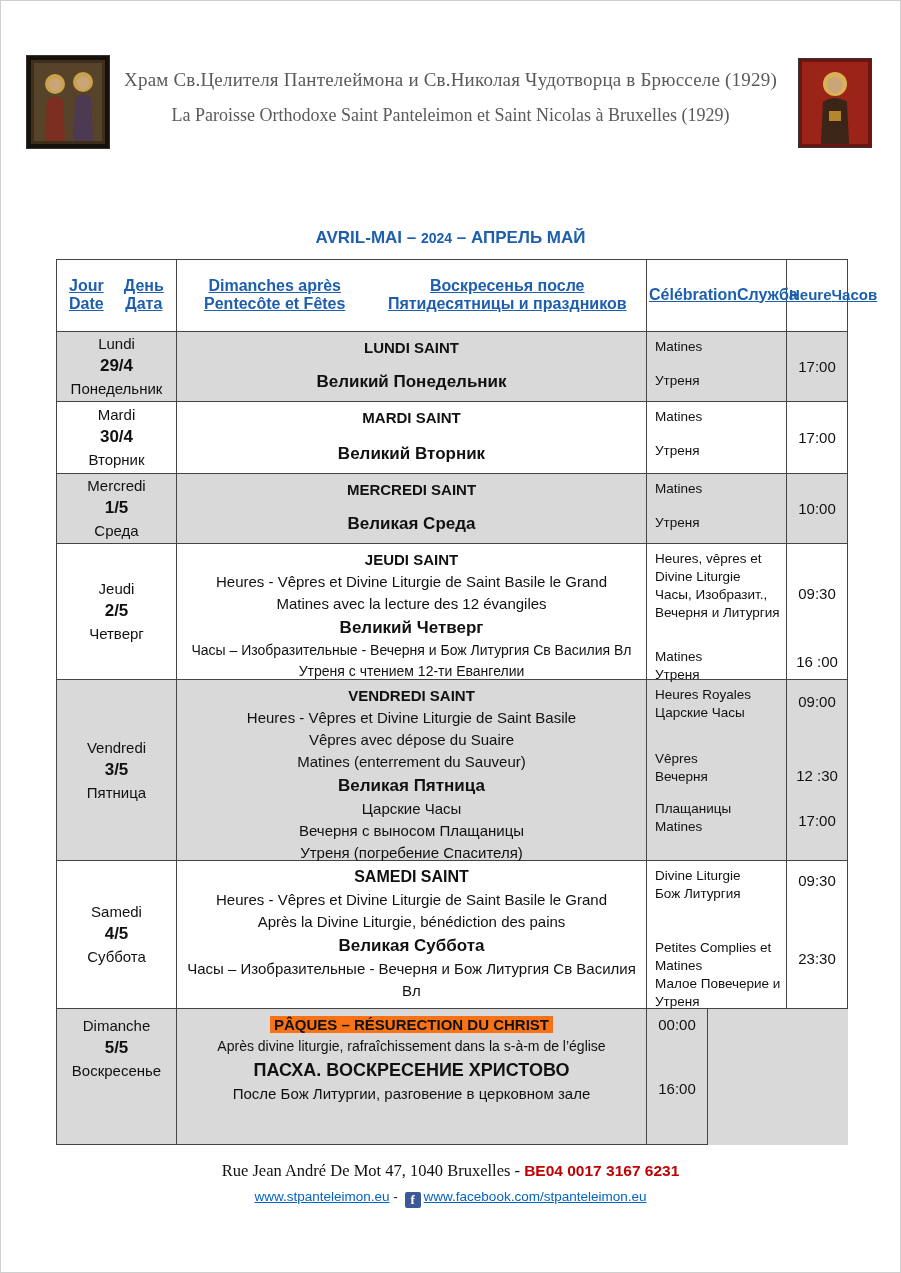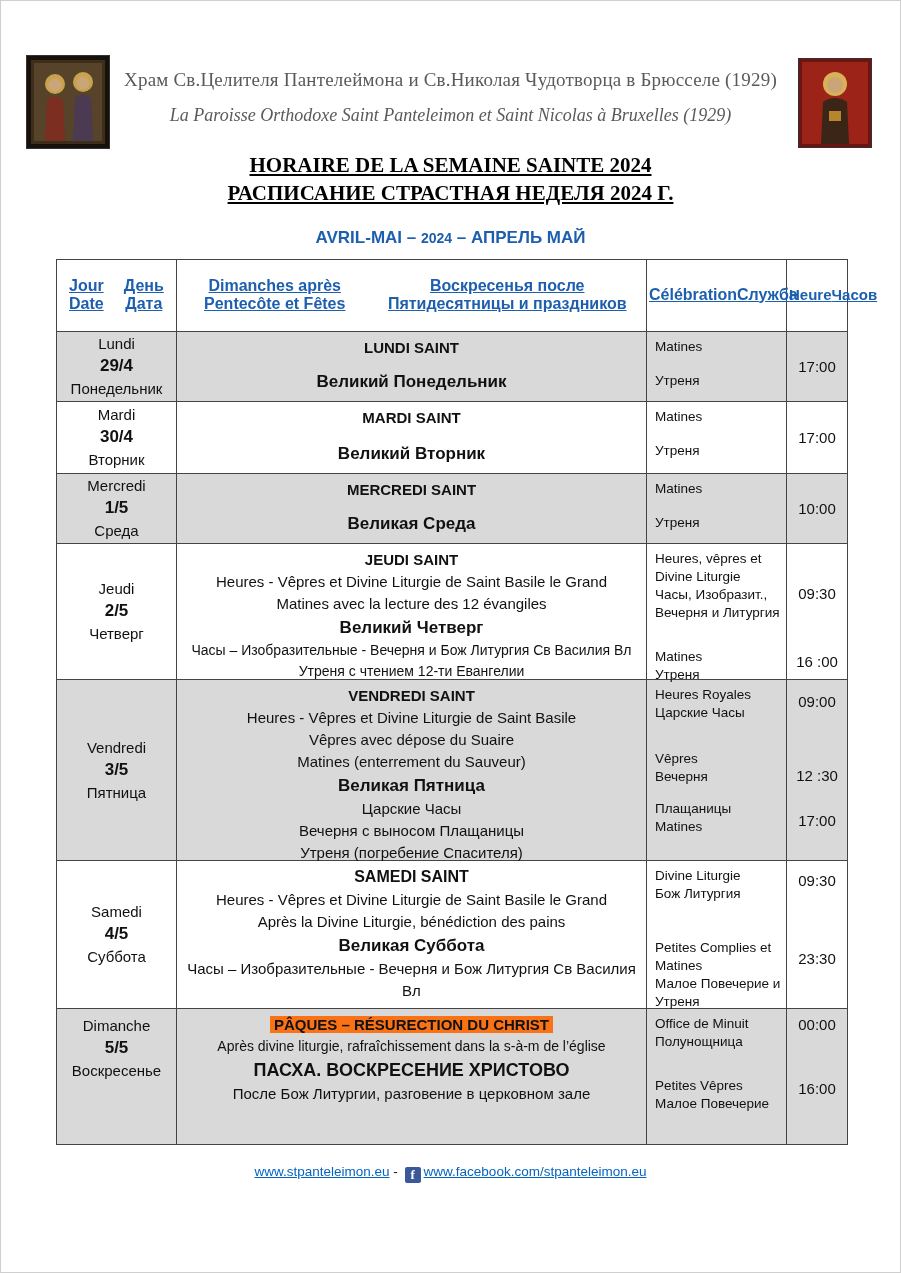--- a/index.html
+++ b/index.html
@@ -9,21 +9,21 @@
     border:1px solid #cfcfcf; overflow:hidden;
     font-family:"Liberation Sans", sans-serif; color:#111;
   }
   
   .church-hdr { position:absolute; top:52px; left:0; right:0; height:100px; }
   .icon-box { position:absolute; top:2px; border:1px solid #333; line-height:0; }
   .icon-left  { left:25px; }
   .icon-right { right:28px; top:5px; }
   .hdr-lines { text-align:center; padding:0 75px; font-family:"Liberation Serif", serif; color:#5a5a5a; }
   .hdr-line1 { font-size:19px; margin-top:16px; letter-spacing:.2px; }
-  .hdr-line2 { font-size:18px; margin-top:14px;font-style:italic; }
+  .hdr-line2 { font-size:18px; margin-top:14px; }
   
   .titles { position:absolute; top:150px; left:0; right:0; text-align:center;
             font-family:"Liberation Serif", serif; font-weight:bold; font-size:21px; color:#000; }
   .title-line { text-decoration:underline; line-height:28px; }
   .subtitle { position:absolute; top:227px; left:0; right:0; text-align:center;
               color:var(--blue,#1d5fae); font-weight:bold; font-size:17px; }
   .subtitle .yr { font-size:14px; }
   
   .tbl { position:absolute; top:258px; left:55px; width:792px;
          border-top:1px solid #444; border-left:1px solid #444; font-size:15px; }
@@ -104,24 +104,20 @@
         <path d="M22 85 L24 43 Q36 35 48 43 L50 85 Z" fill="#3a2517"></path>
         <rect x="30" y="52" width="12" height="10" fill="#b5862e"></rect>
       </svg>
     </div>
     <div class="hdr-lines">
       <div class="hdr-line1">Храм Св.Целителя Пантелеймона и Св.Николая Чудотворца в Брюсселе (1929)</div>
       <div class="hdr-line2">La Paroisse Orthodoxe Saint Panteleimon et Saint Nicolas à Bruxelles (1929)</div>
     </div>
   </div>
 
-  <div class="titles">
-    <div class="title-line">HORAIRE DE LA SEMAINE SAINTE 2024</div>
-    <div class="title-line">РАСПИСАНИЕ СТРАСТНАЯ НЕДЕЛЯ 2024 Г.</div>
-  </div>
   <div class="subtitle">
     <span>AVRIL-MAI – </span><span class="yr">2024</span><span> – АПРЕЛЬ МАЙ</span>
   </div>
 
   <div class="tbl">
 
     <div class="trow h72">
       <div class="cell c1 hcell">
         <div class="hblue">Jour Date</div>
         <div class="hblue">День Дата</div>
@@ -284,33 +280,30 @@
         <div class="dayfr">Dimanche</div>
         <div class="daydate">5/5</div>
         <div class="dayru">Воскресенье</div>
       </div>
       <div class="cell c2 maincell">
         <div class="frcaps"><span class="hl">PÂQUES – RÉSURECTION DU CHRIST</span></div>
         <div class="nline sm">Après divine liturgie, rafraîchissement dans la s-à-m de l’église</div>
         <div class="rubig-lg">ПАСХА. ВОСКРЕСЕНИЕ ХРИСТОВО</div>
         <div class="nline">После Бож Литургии, разговение в церковном зале</div>
       </div>
-      <div class="cell c3 celcell">
-        <div class="cline">Office de Minuit</div>
-        <div class="cline">Полунощница</div>
-        <div class="cline mt26">Petites Vêpres</div>
-        <div class="cline">Малое Повечерие</div>
-      </div>
       <div class="cell c4 timecell">
         <div class="tval">00:00</div>
         <div class="tval mt44">16:00</div>
       </div>
     </div>
 
   </div>
 
   <div class="footer">
+    <div class="f2">
+      <span>Rue Jean André De Mot 47, 1040 Bruxelles - </span><span class="iban">BE04 0017 3167 6231</span>
+    </div>
     <div class="f3">
       <a class="lnk">www.stpanteleimon.eu</a><span> - </span><span class="fb-badge">f</span><a class="lnk">www.facebook.com/stpanteleimon.eu</a>
     </div>
   </div>
 
 </div>
 
 </body></html>

